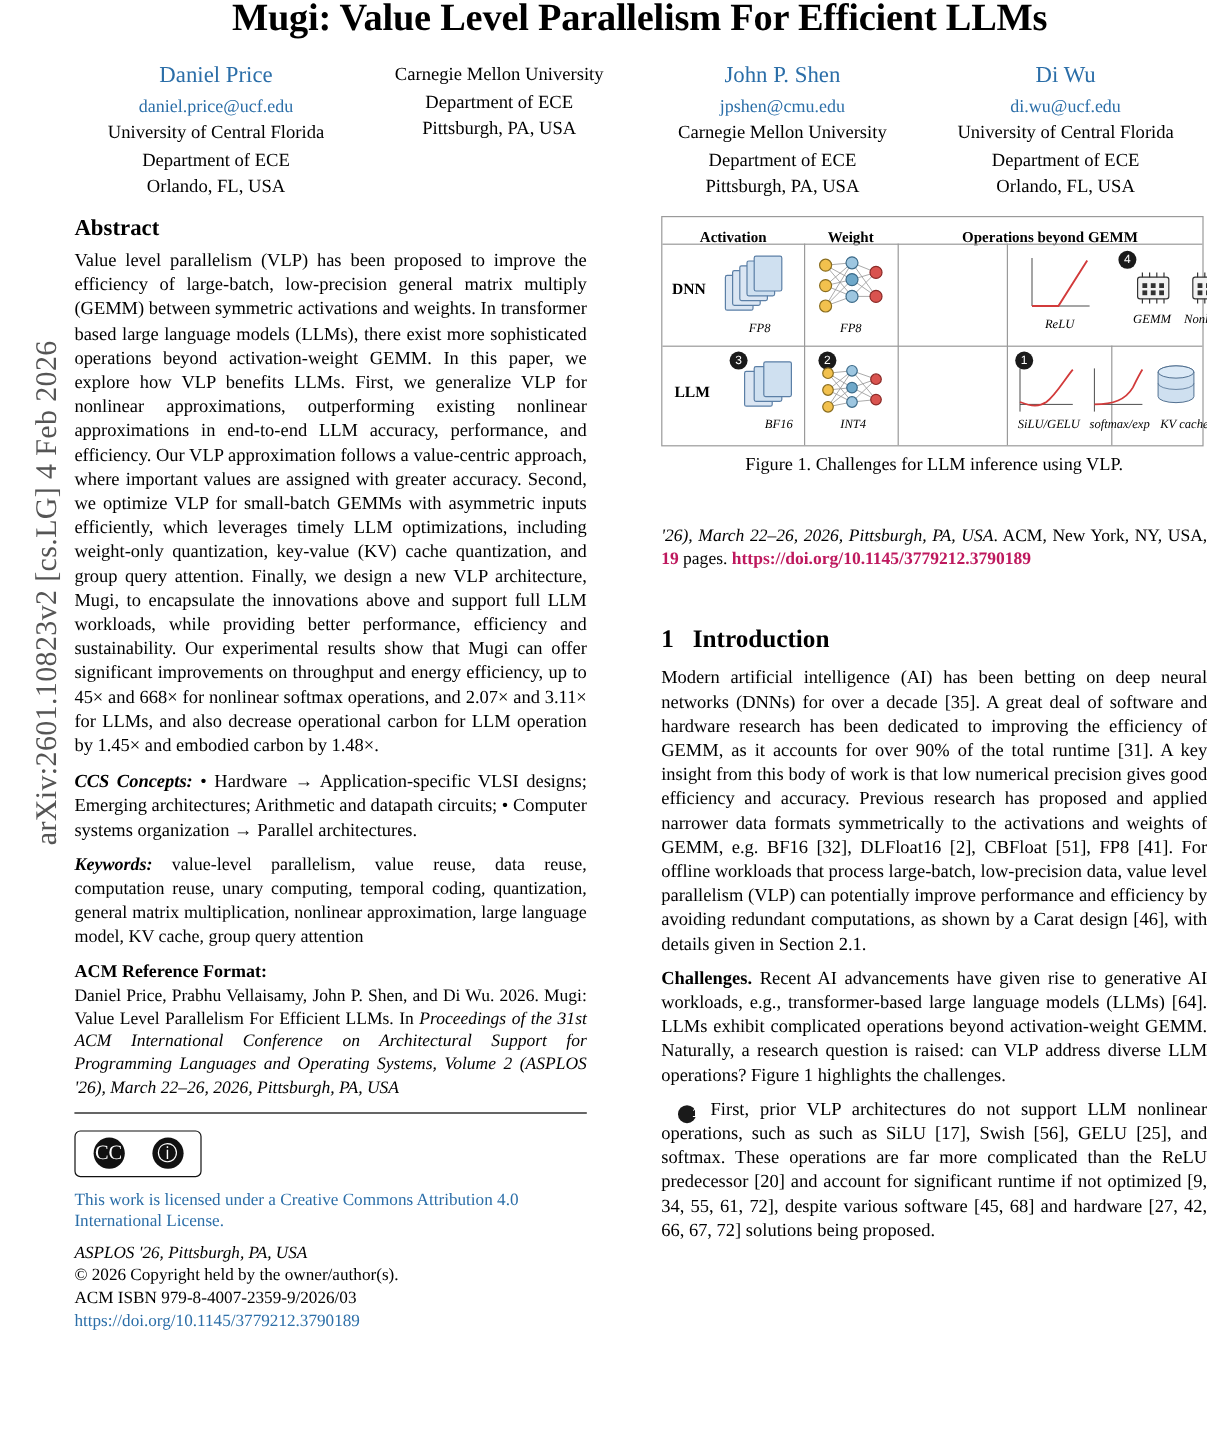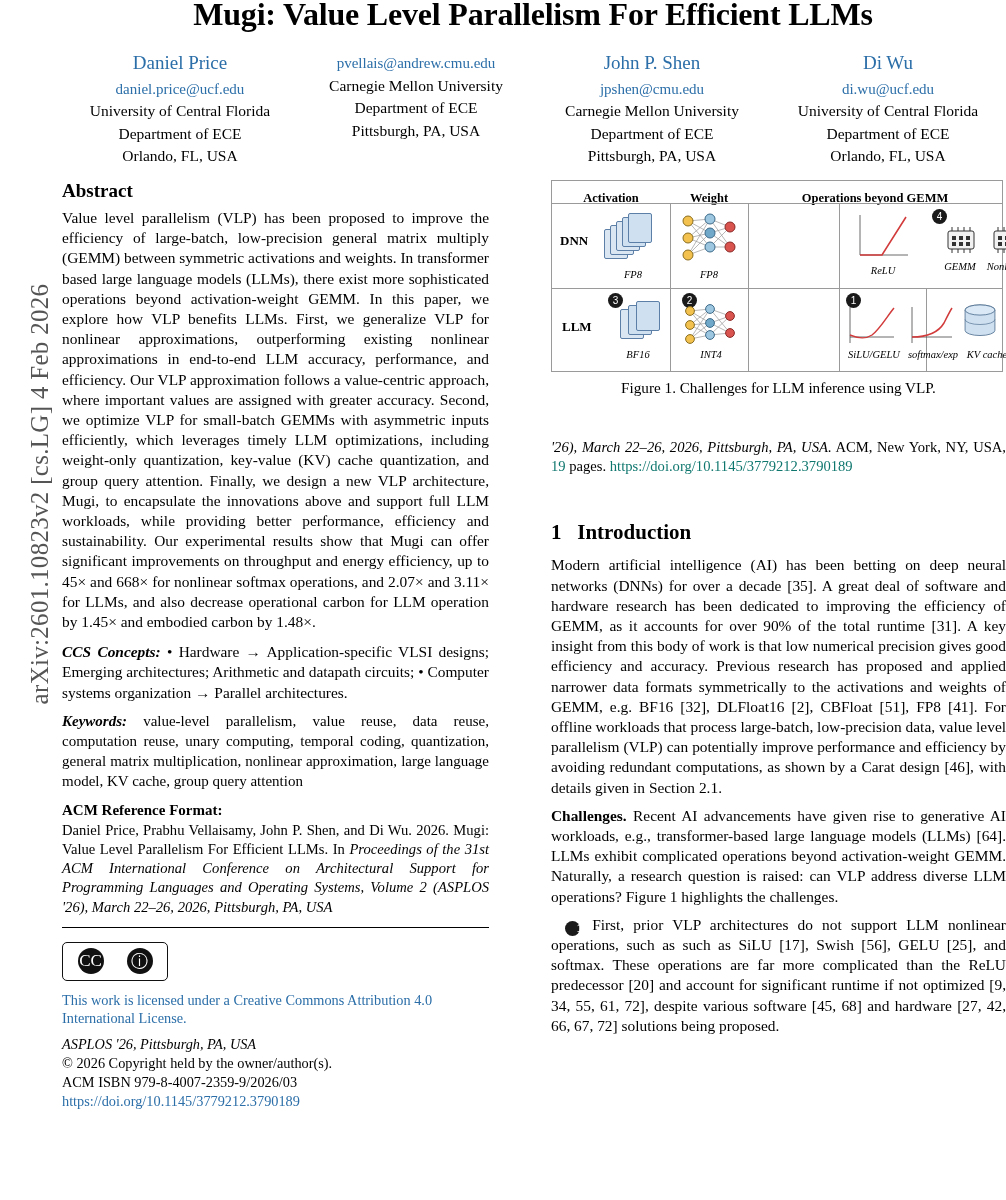--- a/index.html
+++ b/index.html
@@ -97,21 +97,21 @@
   p.body {
     font-size: 15.4px;
     line-height: 20.2px;
     text-align: justify;
     margin: 0 0 8px 0;
     text-indent: 0;
   }
   p.body.indent { text-indent: 14px; }
   .ital { font-style: italic; }
   .bold { font-weight: bold; }
-  .link { color: #0f766e; }
+  .link { color: #be185d; font-weight: bold; }
 
   .concepts {
     font-size: 15.4px;
     line-height: 20.2px;
     text-align: justify;
     margin: 10px 0 8px 0;
   }
   .keywords {
     font-size: 15px;
     line-height: 20.2px;
@@ -263,21 +263,20 @@
 
   <div class="authors">
     <div class="author">
       <div class="name">Daniel Price</div>
       <div class="email">daniel.price@ucf.edu</div>
       <div class="line">University of Central Florida</div>
       <div class="line">Department of ECE</div>
       <div class="line">Orlando, FL, USA</div>
     </div>
     <div class="author">
-      <div class="email">pvellais@andrew.cmu.edu</div>
       <div class="line">Carnegie Mellon University</div>
       <div class="line">Department of ECE</div>
       <div class="line">Pittsburgh, PA, USA</div>
     </div>
     <div class="author">
       <div class="name">John P. Shen</div>
       <div class="email">jpshen@cmu.edu</div>
       <div class="line">Carnegie Mellon University</div>
       <div class="line">Department of ECE</div>
       <div class="line">Pittsburgh, PA, USA</div>
@@ -430,21 +429,21 @@
       </svg>
       <div class="fig-cap-i" style="left:424px; top:80px; width:64px;">Nonlinear</div>
 
       <div class="fig-rowlabel" style="left:10px; top:138px;">LLM</div>
       <div class="badge" style="left:56px; top:112px;">3</div>
       <div class="docs" style="left:68px; top:120px; width:46px; height:42px;">
         <div class="doc" style="left:0px; top:8px;"></div>
         <div class="doc b" style="left:8px; top:4px;"></div>
         <div class="doc b" style="left:16px; top:0px;"></div>
       </div>
-      <div class="fig-cap-i" style="left:55px; top:168px; width:62px;">BF16</div>
+      <div class="fig-cap-i" style="left:66px; top:168px; width:62px;">BF16</div>
 
       <div class="badge" style="left:130px; top:112px;">2</div>
       <svg class="nn-svg" style="left:130px; top:122px;" width="58" height="42" viewBox="0 0 58 42">
         <g stroke="#9a9a9a" stroke-width="0.7">
           <line x1="8" y1="8" x2="28" y2="6"></line>
             <line x1="8" y1="8" x2="28" y2="20"></line>
             <line x1="8" y1="8" x2="28" y2="32"></line>
           <line x1="8" y1="22" x2="28" y2="6"></line>
             <line x1="8" y1="22" x2="28" y2="20"></line>
             <line x1="8" y1="22" x2="28" y2="32"></line>

